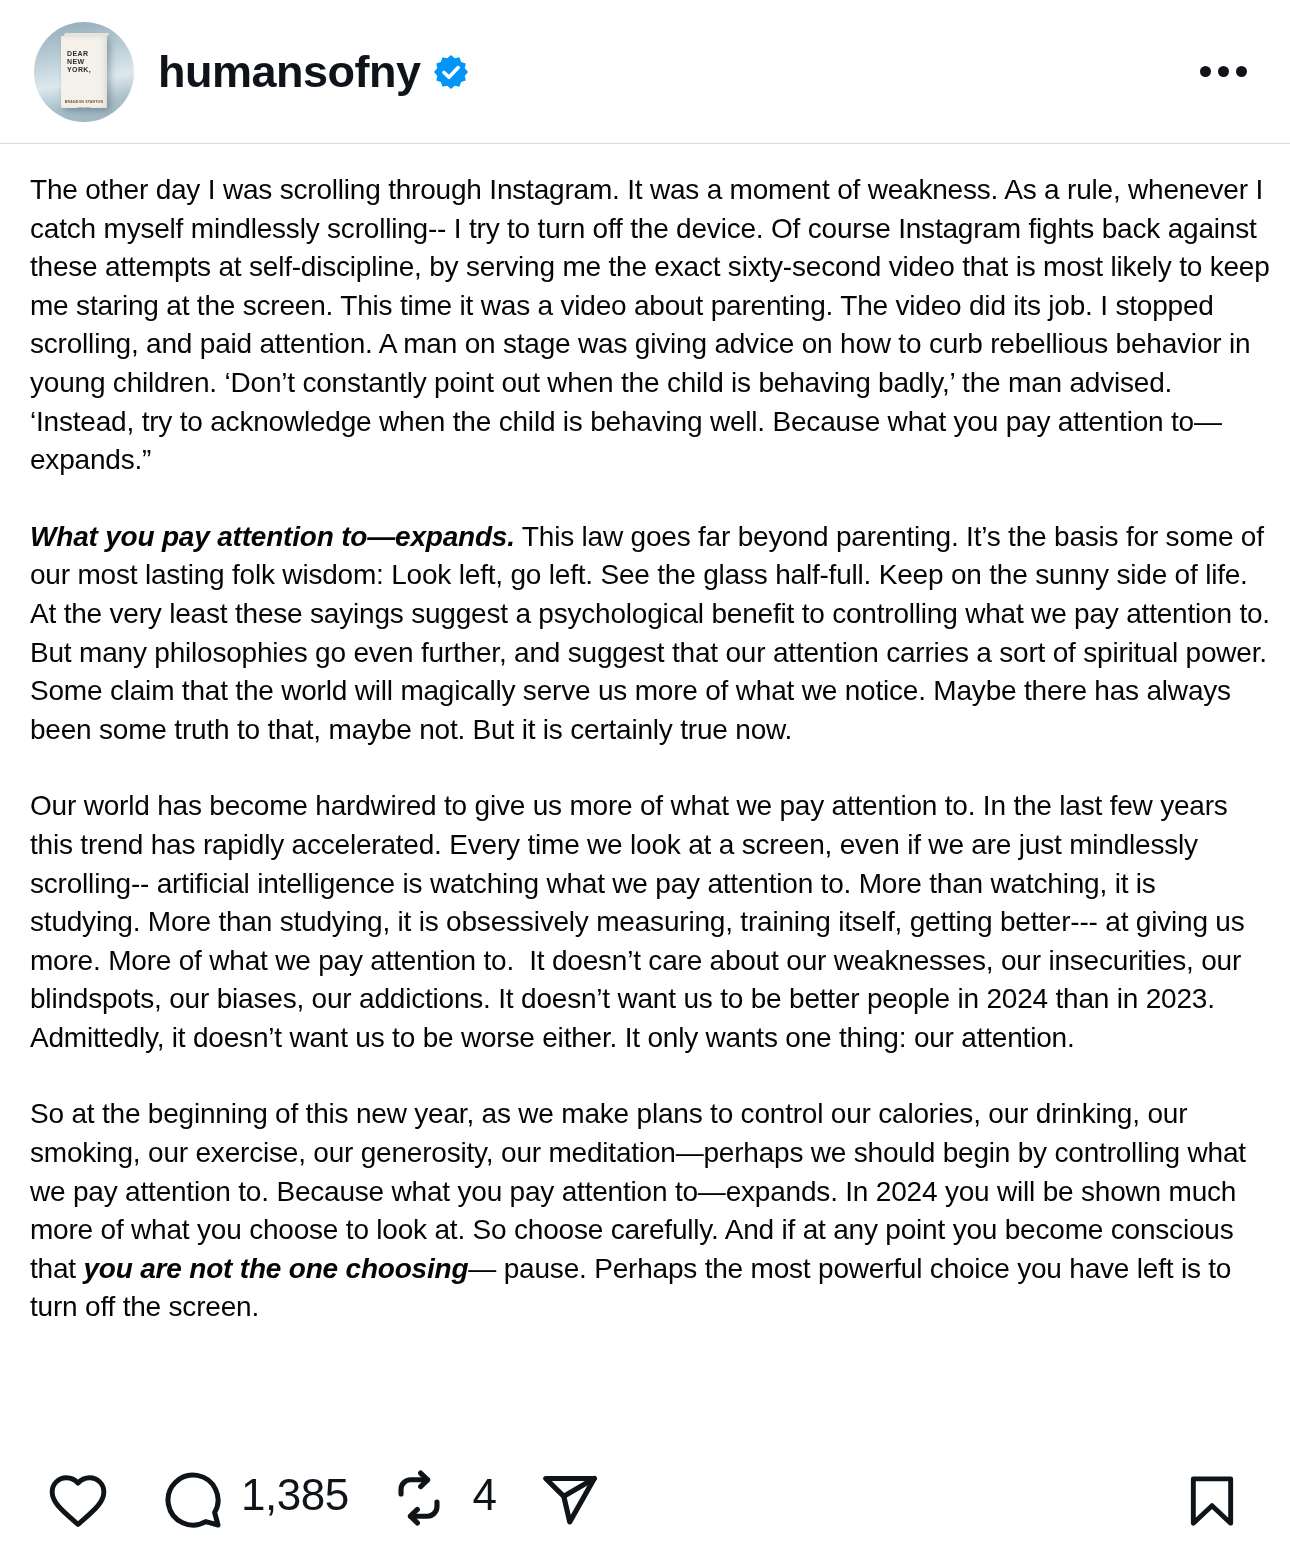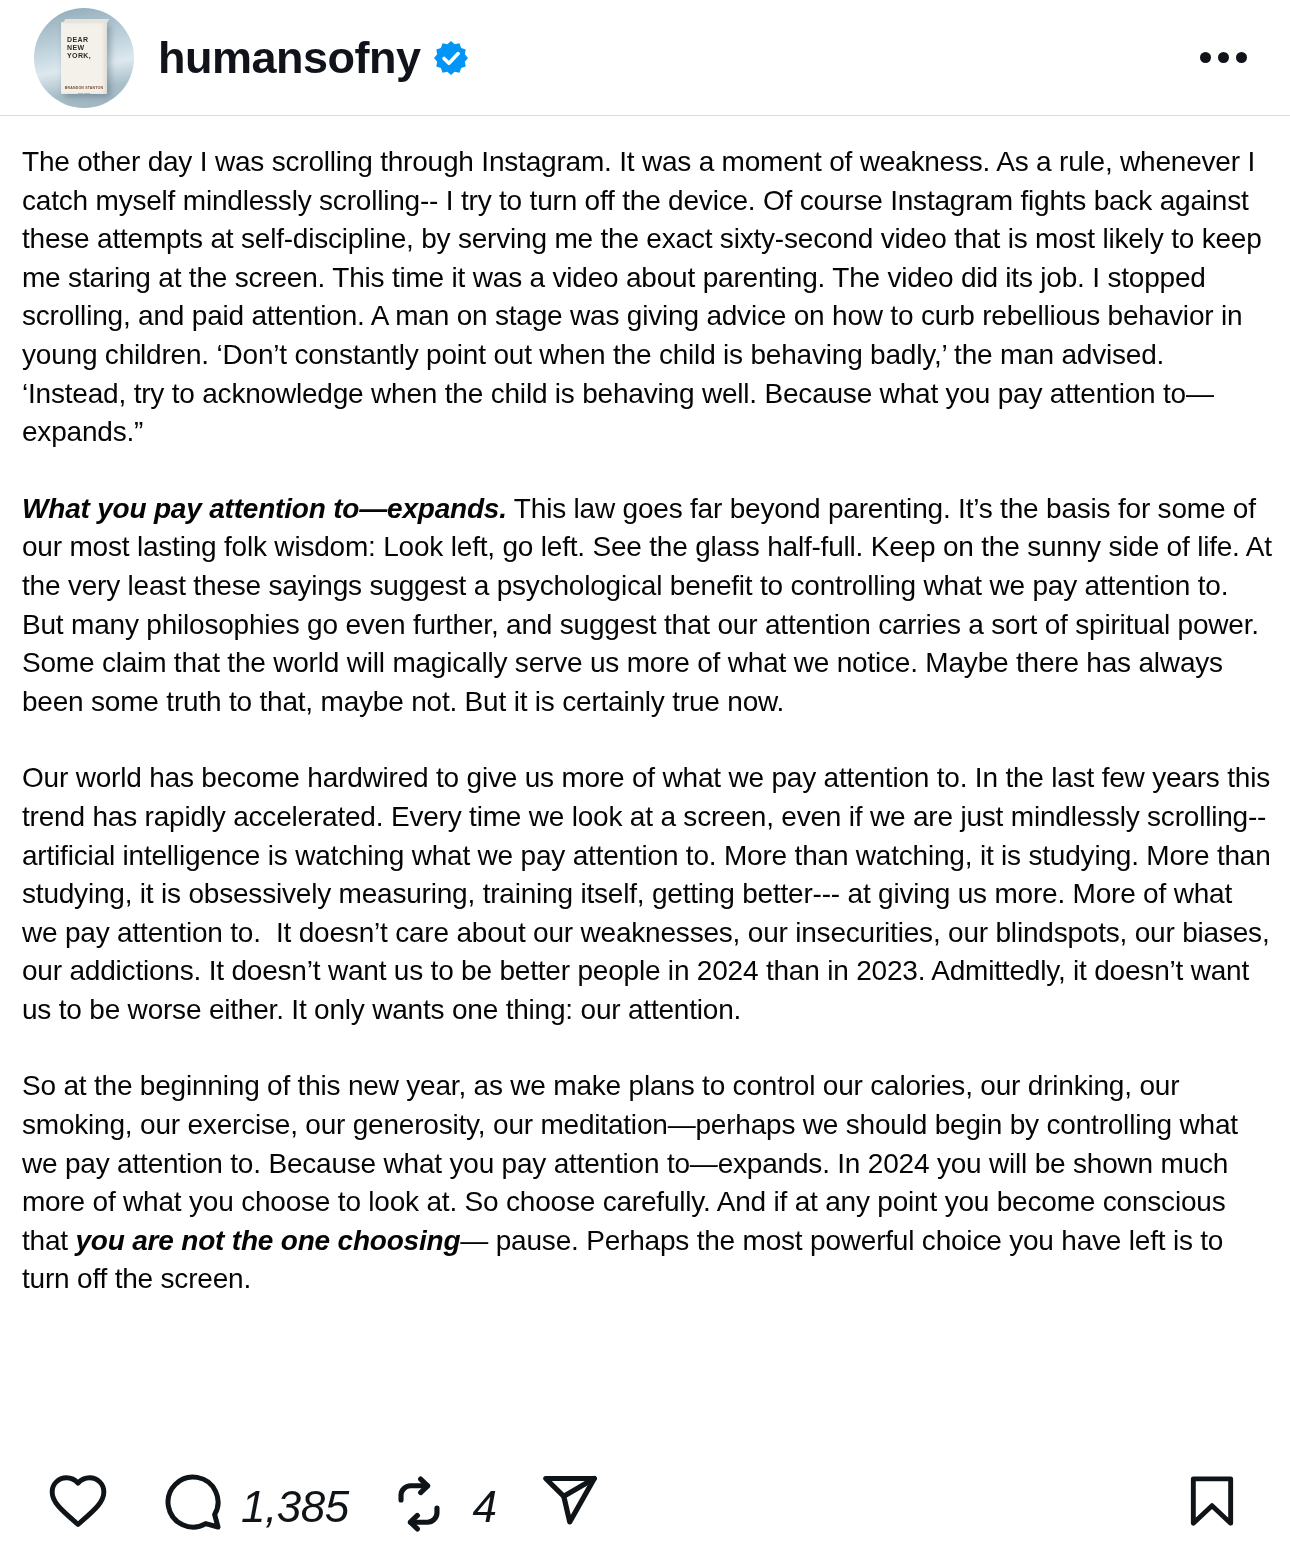--- a/index.html
+++ b/index.html
@@ -6,21 +6,21 @@
   html, body { width: 1290px; height: 1558px; overflow: hidden; }
   body {
     background: #ffffff;
     font-family: "Liberation Sans", "DejaVu Sans", sans-serif;
     color: #0a0a0a;
     position: relative;
   }
 
   
   .header {
-    height: 116px;
+    height: 144px;
     display: flex;
     align-items: center;
     padding: 0 43px 0 34px;
     border-bottom: 1px solid #dbdbdb;
   }
   .avatar {
     width: 100px; height: 100px;
     border-radius: 50%;
     background: linear-gradient(170deg, #8fa9b8 0%, #c3d5de 40%, #dde8ee 58%, #a9bfca 78%, #9db4c0 100%);
     position: relative;
@@ -95,35 +95,34 @@
   }
 
   
   .post-body {
     padding: 27px 18px 0 18px;
     font-size: 28px;
     line-height: 38.6px;
     letter-spacing: -0.2px;
     color: #050505;
   }
-  .para { margin: 0 0 38px 4px; white-space: pre-wrap; }
+  .para { margin: 0 0 38px 12px; white-space: pre-wrap; }
   .seg-n { }
   .seg-b { font-weight: 700; font-style: italic; }
   .seg-i { }
   .seg-bi { font-weight: 700; font-style: italic; }
 
   
   .actions {
     position: absolute;
     top: 1470px;
     left: 45px;
     right: 50px;
     display: flex;
-    align-items: flex-end;
-    font-style: italic;
+    align-items: flex-start;
   }
   .action-btn { display: flex; align-items: center; cursor: pointer; flex: 0 0 auto; }
   .action-count {
     font-size: 44px;
     letter-spacing: -0.5px;
     color: #0f1419;
   }
   .count-comments { margin-left: 18px; }
   .btn-comment { margin-left: 52px; }
   .btn-repost { margin-left: 42px; }

